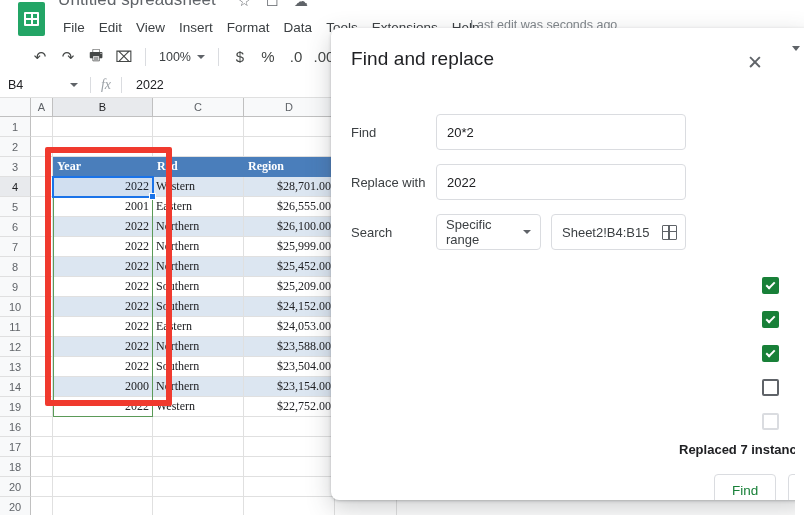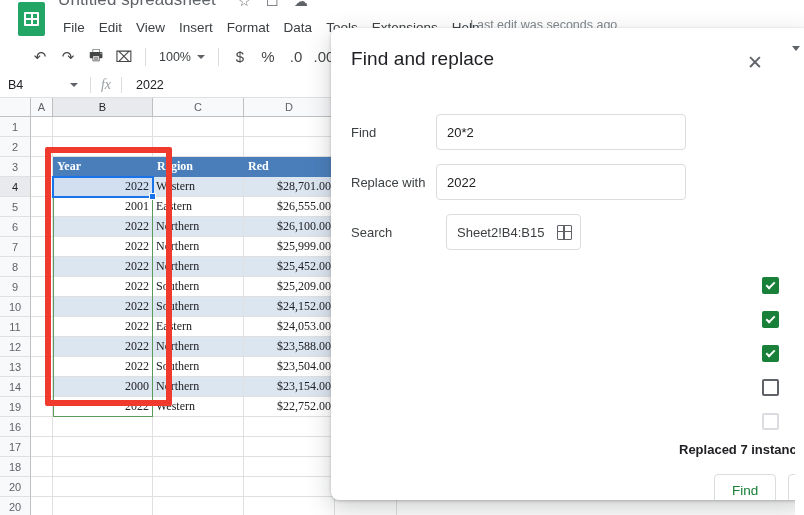--- a/index.html
+++ b/index.html
@@ -325,22 +325,22 @@
         <div class="crow">
           <div class="cell" style="width: 22px;"></div>
           <div class="cell num" style="width: 100px;"></div>
           <div class="cell" style="width: 91px;"></div>
           <div class="cell num" style="width: 91px;"></div>
           <div class="cell" style="width: 62px;"></div>
         </div>
         <div class="crow">
           <div class="cell" style="width: 22px;"></div>
           <div class="cell hdr" style="width: 100px;">Year</div>
+          <div class="cell hdr" style="width: 91px;">Red</div>
           <div class="cell hdr" style="width: 91px;">Region</div>
-          <div class="cell hdr" style="width: 91px;">Red</div>
           <div class="cell" style="width: 62px;"></div>
         </div>
         <div class="crow">
           <div class="cell" style="width: 22px;"></div>
           <div class="cell num band" style="width: 100px;">2022</div>
           <div class="cell band" style="width: 91px;">Western</div>
           <div class="cell num band" style="width: 91px;">$28,701.00</div>
           <div class="cell" style="width: 62px;"></div>
         </div>
         <div class="crow">
@@ -473,20 +473,24 @@
       <input class="finput" value="20*2" style="">
     </div>
 
     <div class="frow" style="top:136px;">
       <div class="flabel">Replace with</div>
       <input class="finput" value="2022" style="">
     </div>
 
     <div class="frow" style="top:186px;">
       <div class="flabel">Search</div>
+      <div class="select-box">
+        <span>Specific range</span>
+        <span class="caret-down"></span>
+      </div>
       <div class="range-box">
         <span>Sheet2!B4:B15</span>
         <span class="grid-icon"></span>
       </div>
     </div>
 
     <div id="options">
         <div class="cbrow" style="top: 249px;">
           <div class="cbox on">
             <div class="tick"></div>

